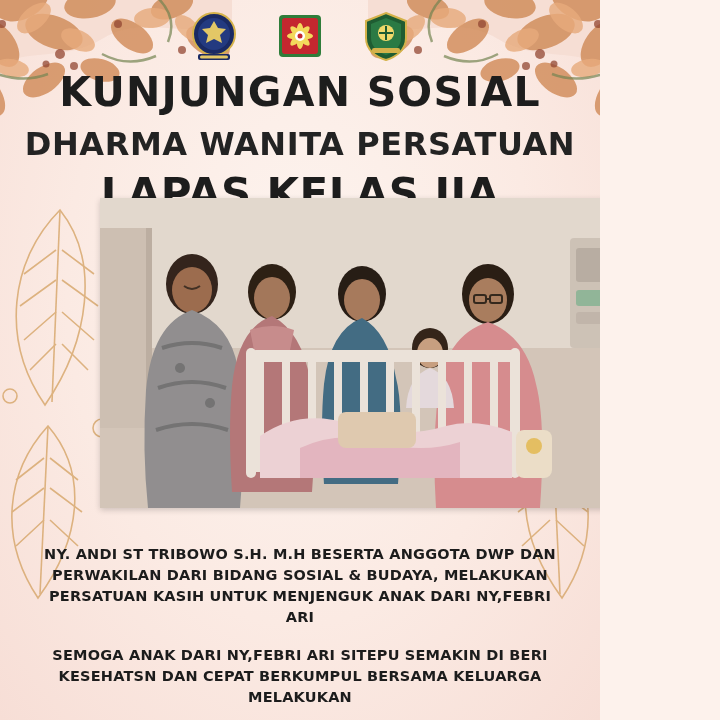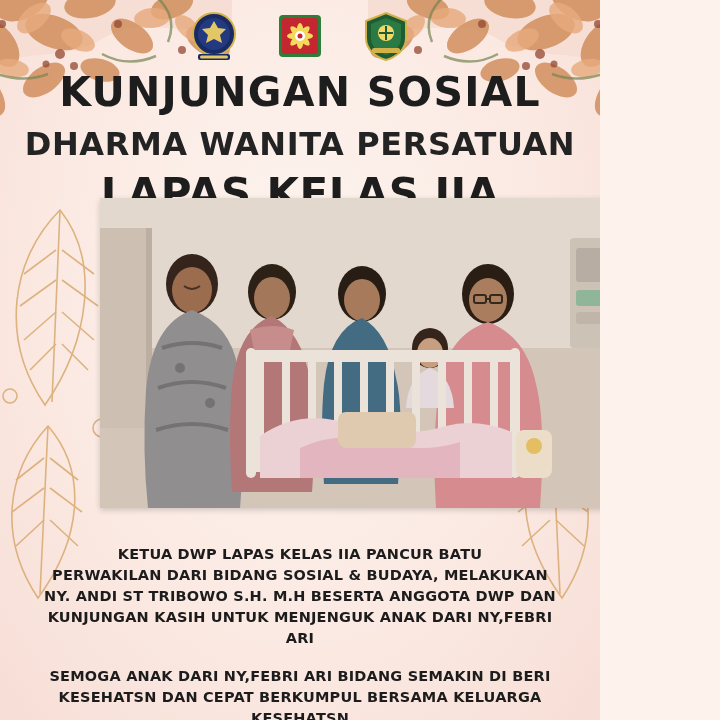--- a/index.html
+++ b/index.html
@@ -321,26 +321,25 @@
         <circle cx="434" cy="248" r="8" fill="#e8c262"></circle>
       </g>
 
       <rect width="520" height="310" fill="#b98c64" opacity="0.07"></rect>
     </svg>
   </div>
 
   <div class="caption">
 
     <div class="body-text">
-      <span class="ln">KETUA DWP LAPAS  KELAS  IIA PANCUR BATU</span>
+      <span class="ln">NY. ANDI ST TRIBOWO S.H. M.H BESERTA ANGGOTA DWP DAN</span>
       <span class="ln">PERWAKILAN DARI BIDANG SOSIAL &amp; BUDAYA, MELAKUKAN</span>
-      <span class="ln">NY. ANDI ST TRIBOWO S.H. M.H BESERTA ANGGOTA DWP DAN</span>
-      <span class="ln">KUNJUNGAN KASIH UNTUK MENJENGUK ANAK DARI NY,FEBRI ARI</span>
+      <span class="ln">PERSATUAN KASIH UNTUK MENJENGUK ANAK DARI NY,FEBRI ARI</span>
     </div>
 
     <div class="body-text2">
-      <span class="ln">SEMOGA  ANAK DARI NY,FEBRI ARI BIDANG  SEMAKIN DI BERI</span>
+      <span class="ln">SEMOGA  ANAK DARI NY,FEBRI ARI SITEPU  SEMAKIN DI BERI</span>
       <span class="ln">KESEHATSN  DAN CEPAT BERKUMPUL BERSAMA KELUARGA</span>
-      <span class="ln">KESEHATSN</span>
+      <span class="ln">MELAKUKAN</span>
     </div>
   </div>
 
 </div>
 
 </body></html>

